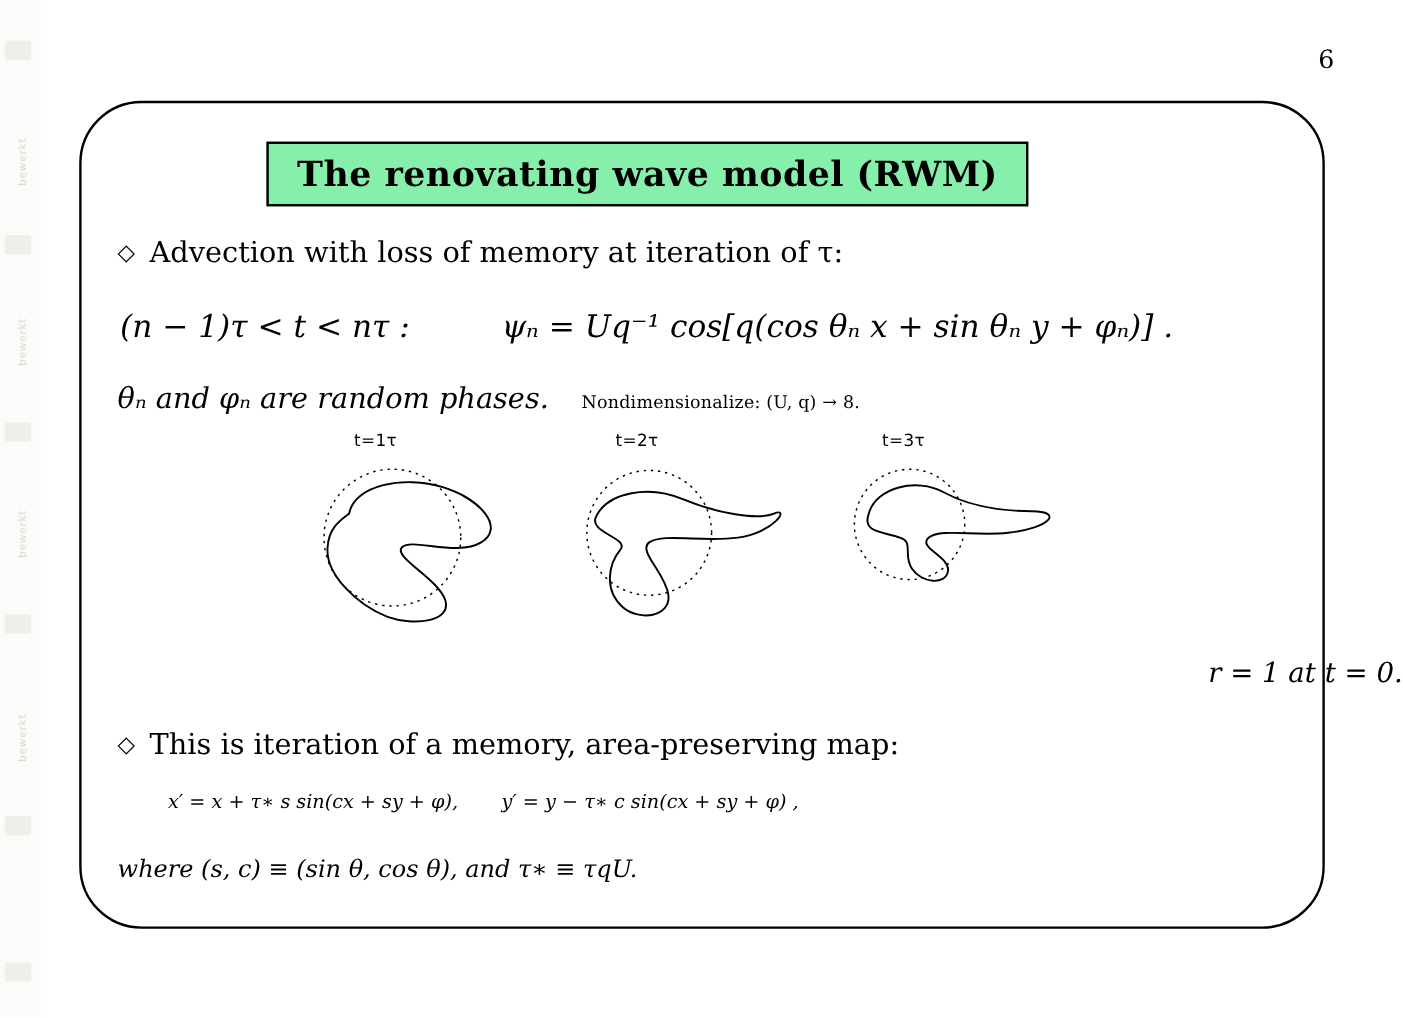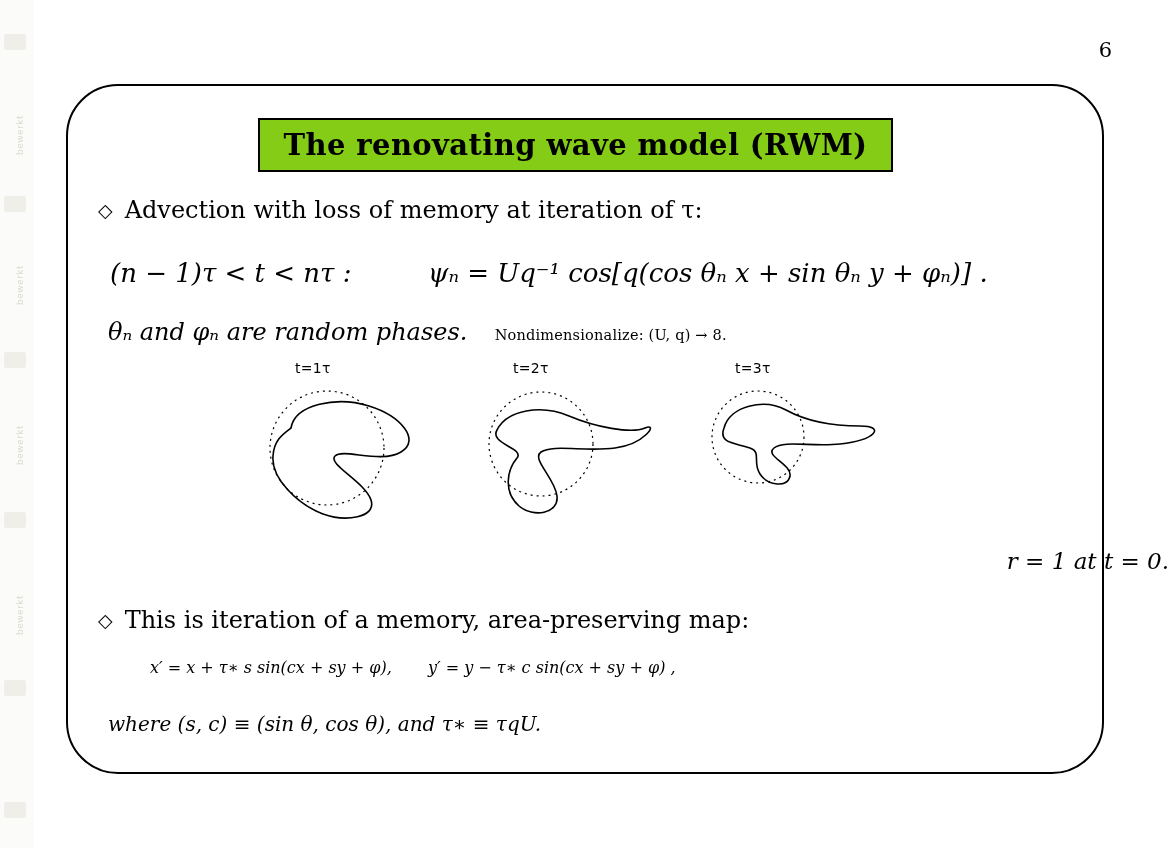--- a/index.html
+++ b/index.html
@@ -63,27 +63,26 @@
     border-radius: 52px;
     box-sizing: border-box;
   }
 
   .title-box {
     position: absolute;
     left: 222px;
     top: 118px;
     width: 635px;
     height: 54px;
-    background: #84cc16;
+    background: #86efac;
     border: 2px solid #000;
     box-sizing: border-box;
     display: flex;
     align-items: center;
     justify-content: center;
-    margin-left: 36px;
   }
   .title-text {
     font-size: 29px;
     font-weight: bold;
     letter-spacing: .4px;
     white-space: nowrap;
   }
 
   .bullet-line {
     position: absolute;
@@ -99,21 +98,20 @@
     top: -1px;
   }
 
   .bullet1 { left: 98px; top: 196px; }
   .bullet2 { left: 98px; top: 606px; }
 
   .eq-line {
     position: absolute;
     font-family: "DejaVu Serif", serif;
     font-style: italic;
-    margin-left: 10px;
   }
 
   .eq-main { left: 100px; top: 258px; font-size: 26px; white-space: nowrap; }
 
   .phase-line { left: 98px; top: 318px; font-size: 24px; white-space: nowrap; }
   .nondim {
     font-style: normal;
     font-size: 14.5px;
     font-family: "DejaVu Serif", serif;
     letter-spacing: .2px;

